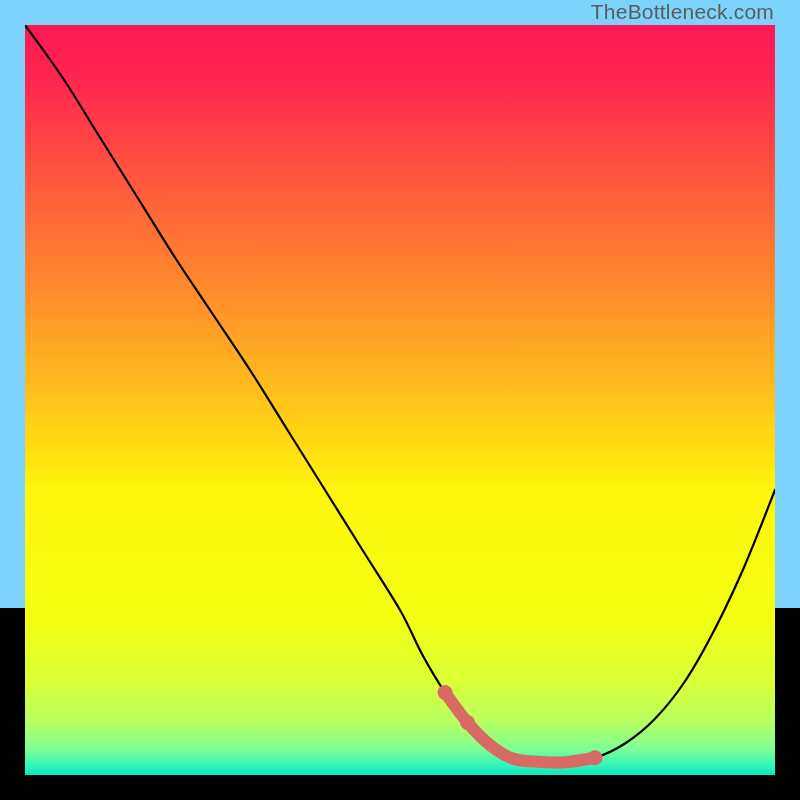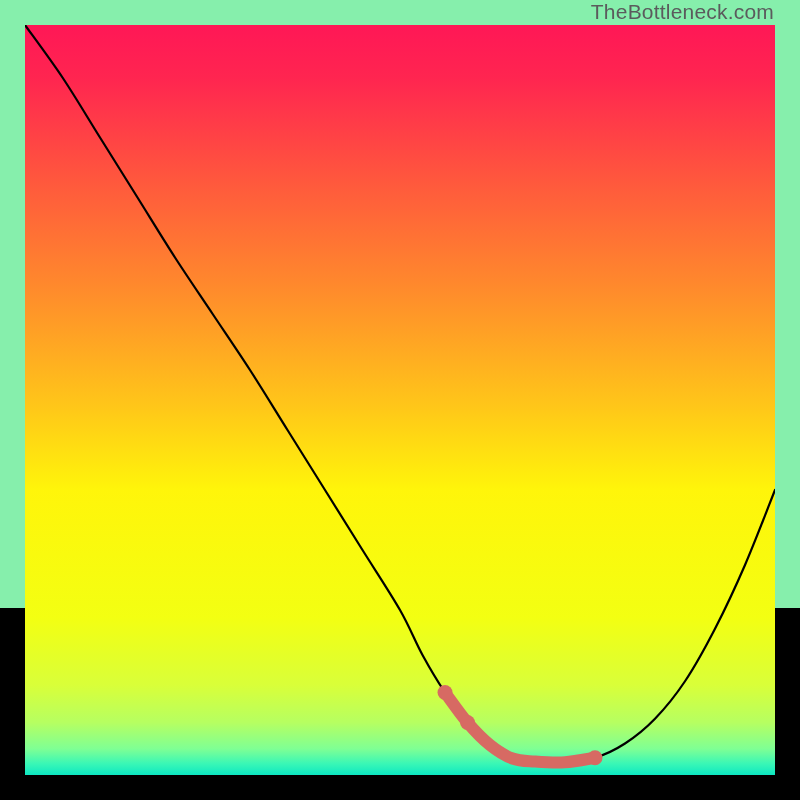--- a/index.html
+++ b/index.html
@@ -8,21 +8,21 @@
     width: 800px;
     height: 800px;
     background: #000;
     overflow: hidden;
     font-family: Arial, Helvetica, sans-serif;
   }
   .stage {
     position: relative;
     width: 800px;
     height: 608px;
-    background: #86efac;
+    background: #7dd3fc;
   }
   .plot {
     position: absolute;
     left: 25px;
     top: 25px;
     width: 750px;
     height: 750px;
   }
   .watermark {
     position: absolute;

